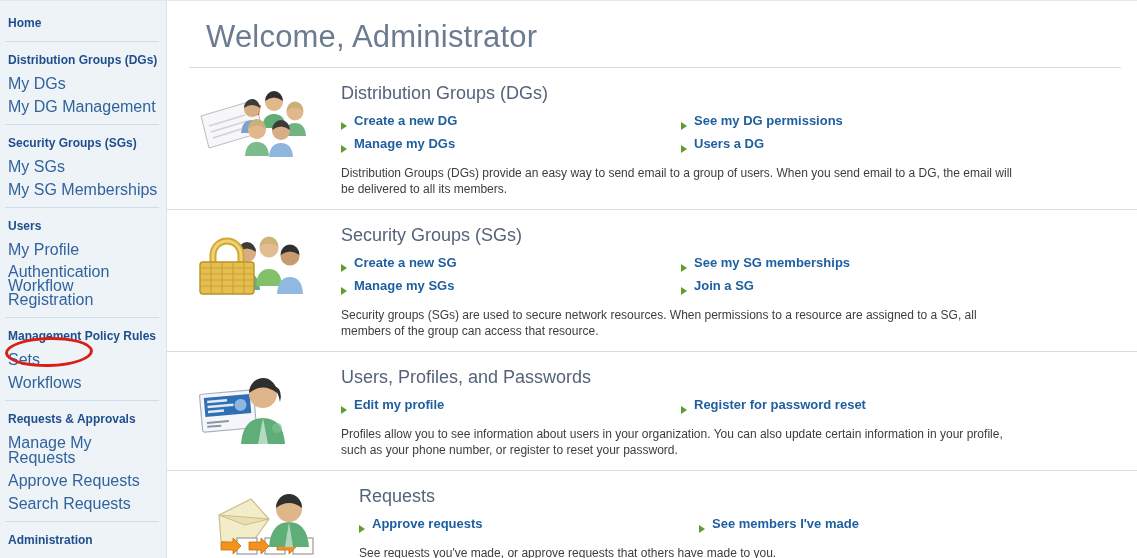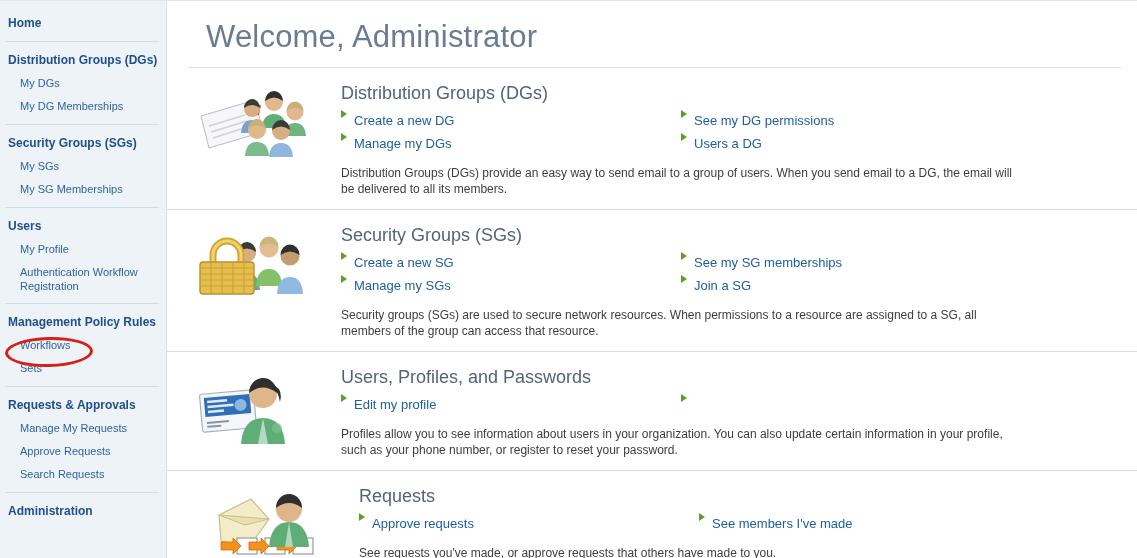--- a/index.html
+++ b/index.html
@@ -32,23 +32,23 @@
   .nav-header {
     font-size: 12px;
     font-weight: bold;
     color: #1f4e8c;
     padding: 4px 0 4px 8px;
     line-height: 16px;
     cursor: pointer;
     white-space: nowrap;
   }
   .nav-item {
-    font-size: 11px;
+    font-size: 16px;
     color: #31639c;
-    padding: 4px 6px 4px 20px;
+    padding: 4px 6px 4px 8px;
     line-height: 15px;
     cursor: pointer;
   }
   .nav-item.two-line { line-height: 14px; padding-right: 10px; }
   .nav-divider {
     height: 1px;
     background: #cfdcea;
     margin: 6px 7px 6px 5px;
   }
 
@@ -108,23 +108,24 @@
     margin: 0 0 7px 0;
     line-height: 22px;
   }
   .link-grid {
     display: grid;
     grid-template-columns: 340px 1fr;
     row-gap: 3px;
   }
   .link-row {
     display: flex;
-    align-items: flex-start;
+    align-items: flex-end;
     font-size: 13px;
     line-height: 20px;
+    font-weight: bold;
   }
   .bullet {
     flex: 0 0 auto;
     width: 0; height: 0;
     margin-right: 7px;
     border-left: 6px solid #5c9e2f;
     border-top: 4px solid transparent;
     border-bottom: 4px solid transparent;
     position: relative;
     top: -1px;
@@ -153,42 +154,42 @@
   <nav id="sidebar">
 
     <div class="nav-section">
       <div class="nav-header">Home</div>
     </div>
     <div class="nav-divider"></div>
 
     <div class="nav-section">
       <div class="nav-header">Distribution Groups (DGs)</div>
       <div class="nav-item">My DGs</div>
-      <div class="nav-item">My DG Memberships</div>
+      <div class="nav-item">My DG Management</div>
     </div>
     <div class="nav-divider"></div>
 
     <div class="nav-section">
       <div class="nav-header">Security Groups (SGs)</div>
       <div class="nav-item">My SGs</div>
       <div class="nav-item">My SG Memberships</div>
     </div>
     <div class="nav-divider"></div>
 
     <div class="nav-section">
       <div class="nav-header">Users</div>
       <div class="nav-item">My Profile</div>
       <div class="nav-item two-line">Authentication Workflow Registration</div>
     </div>
     <div class="nav-divider"></div>
 
     <div class="nav-section">
       <div class="nav-header">Management Policy Rules</div>
+      <div class="nav-item">Sets</div>
       <div class="nav-item">Workflows</div>
-      <div class="nav-item">Sets</div>
     </div>
     <div class="nav-divider"></div>
 
     <div class="nav-section">
       <div class="nav-header">Requests &amp; Approvals</div>
       <div class="nav-item">Manage My Requests</div>
       <div class="nav-item">Approve Requests</div>
       <div class="nav-item">Search Requests</div>
     </div>
     <div class="nav-divider"></div>
@@ -353,20 +354,21 @@
       </div>
       <div class="section-body">
         <h2 class="section-title">Users, Profiles, and Passwords</h2>
         <div class="link-grid">
           <div class="link-row">
             <span class="bullet"></span>
             <span class="link-text">Edit my profile</span>
           </div>
           <div class="link-row">
             <span class="bullet"></span>
+            <span class="link-text">Register for password reset</span>
           </div>
         </div>
         <p class="section-desc">Profiles allow you to see information about users in your organization. You can also update certain information in your profile, such as your phone number, or register to reset your password.</p>
       </div>
     </section>
 
     <section class="section">
       <div class="section-icon">
         <svg class="icon-svg" width="122" height="78" viewBox="0 0 122 78">
 

